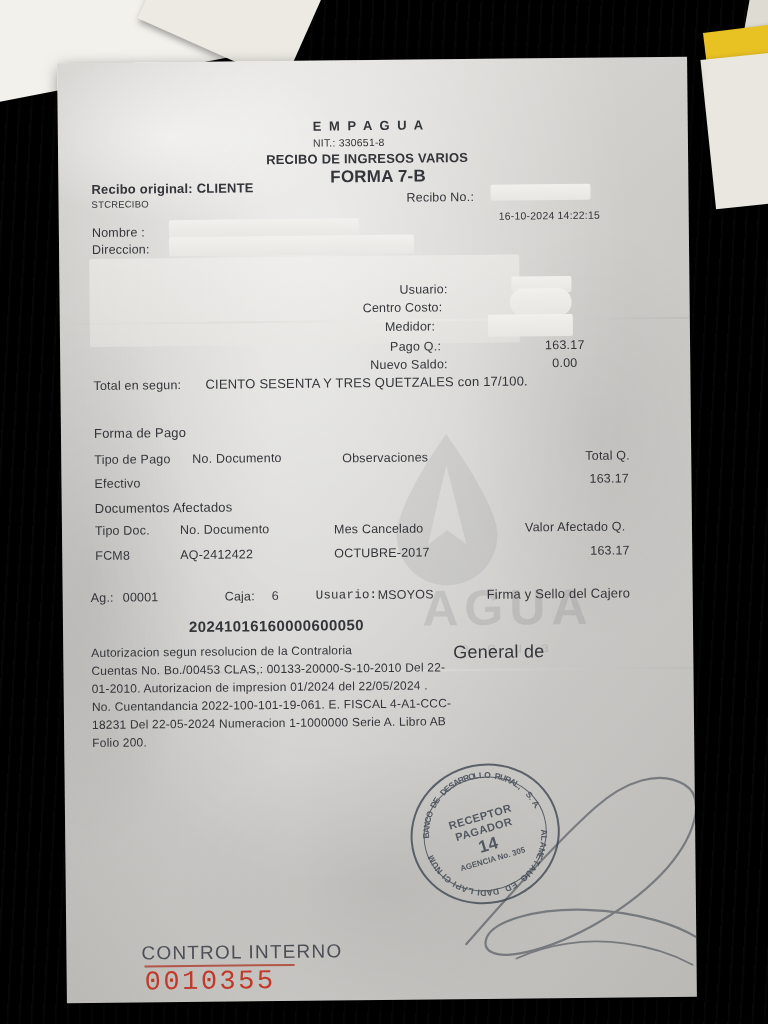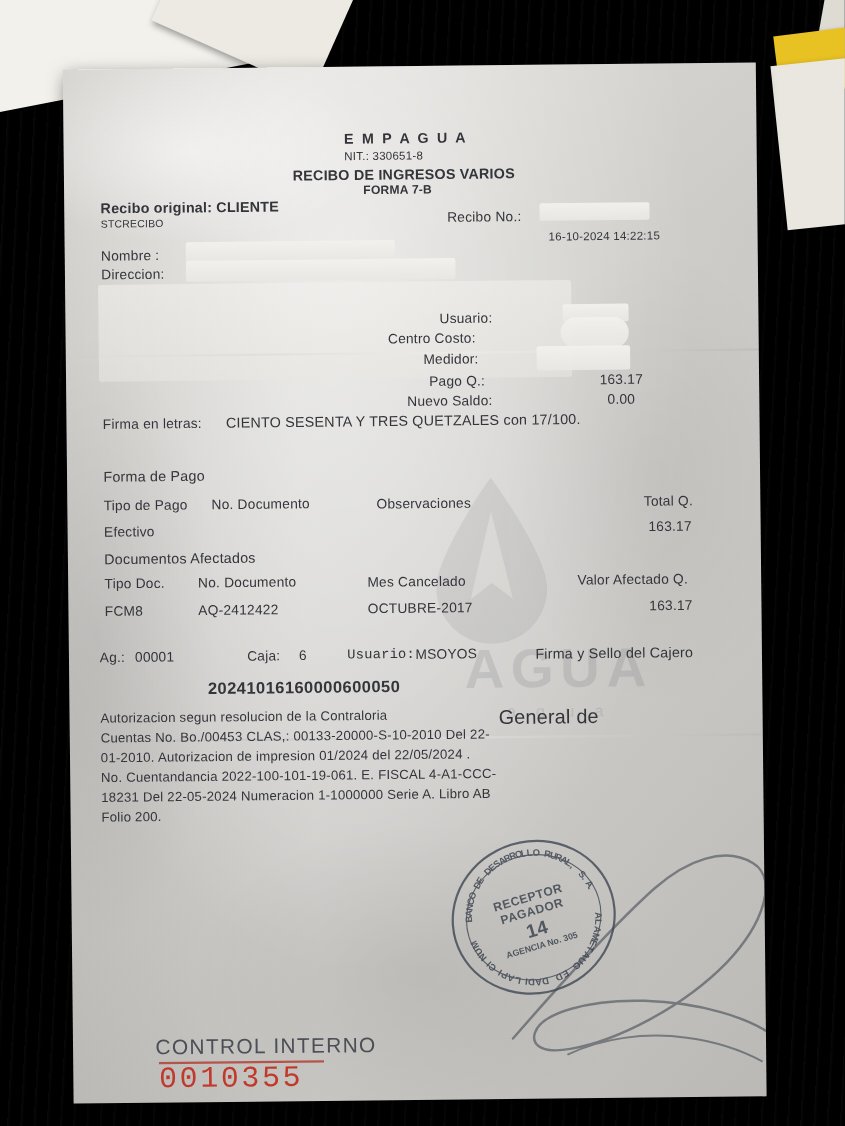--- a/index.html
+++ b/index.html
@@ -279,52 +279,52 @@
       <path d="M50 30 L34 96 L50 84 L66 96 Z" fill="#d8d7d3"></path>
     </svg>
     <div class="watermark">
       <div class="wm-text">AGUA</div>
       <div class="wm-sub">a g u a</div>
     </div>
 
     <div class="r-text bold" style="left:255px; top:58px; letter-spacing:2px; font-size:13px;">E M P A G U A</div>
     <div class="r-text small" style="left:255px; top:76px;">NIT.: 330651-8</div>
     <div class="r-text bold" style="left:208px; top:91px; font-size:13px;">RECIBO DE INGRESOS VARIOS</div>
-    <div class="r-text bold" style="left:272px; top:107px; font-size:11px;">FORMA 7-B</div>
+    <div class="r-text bold" style="left:272px; top:107px; font-size:17px;">FORMA 7-B</div>
 
     <div class="r-text bold" style="left:33px; top:119px; font-size:13px;">Recibo original: CLIENTE</div>
     <div class="r-text tiny" style="left:33px; top:136px;">STCRECIBO</div>
     <div class="r-text" style="left:348px; top:131px;">Recibo No.:</div>
     <div class="r-text small" style="left:438px; top:132px;"></div>
     <div class="redact" style="left:432px; top:126px; width:100px; height:16px;"></div>
     <div class="r-text small" style="left:440px; top:151px;">16-10-2024 14:22:15</div>
 
     <div class="r-text" style="left:33px; top:163px;">Nombre  :</div>
     <div class="redact" style="left:110px; top:158px; width:190px; height:18px;"></div>
     <div class="r-text" style="left:33px; top:180px;">Direccion:</div>
     <div class="redact" style="left:110px; top:175px; width:245px; height:19px;"></div>
 
     <div class="redact" style="left:30px; top:196px; width:430px; height:88px; opacity:0.55;"></div>
 
     <div class="r-text" style="left:340px; top:223px;">Usuario:</div>
     <div class="redact" style="left:452px; top:218px; width:60px; height:16px;"></div>
 
-    <div class="r-text" style="left:293px; top:241px;">Centro Costo:</div>
+    <div class="r-text" style="left:303px; top:241px;">Centro Costo:</div>
     <div class="redact" style="left:450px; top:230px; width:62px; height:28px; border-radius:14px;"></div>
 
     <div class="r-text" style="left:325px; top:260px;">Medidor:</div>
     <div class="redact" style="left:428px; top:256px; width:85px; height:22px;"></div>
 
     <div class="r-text" style="left:330px; top:280px;">Pago Q.:</div>
     <div class="r-text" style="left:485px; top:280px;">163.17</div>
 
     <div class="r-text" style="left:310px; top:298px;">Nuevo Saldo:</div>
     <div class="r-text" style="left:492px; top:298px;">0.00</div>
 
-    <div class="r-text" style="left:33px; top:316px;">Firma en letras:</div>
+    <div class="r-text" style="left:33px; top:316px;">Total en segun:</div>
     <div class="r-text" style="left:145px; top:315px; font-size:13px;">CIENTO  SESENTA Y TRES  QUETZALES con 17/100.</div>
 
     <div class="r-text" style="left:33px; top:363px; font-size:13px;">Forma de Pago</div>
 
     <div class="r-text" style="left:33px; top:390px;">Tipo de Pago</div>
     <div class="r-text" style="left:131px; top:390px;">No. Documento</div>
     <div class="r-text" style="left:281px; top:391px;">Observaciones</div>
     <div class="r-text" style="left:524px; top:391px;">Total Q.</div>
 
     <div class="r-text" style="left:33px; top:414px;">Efectivo</div>

